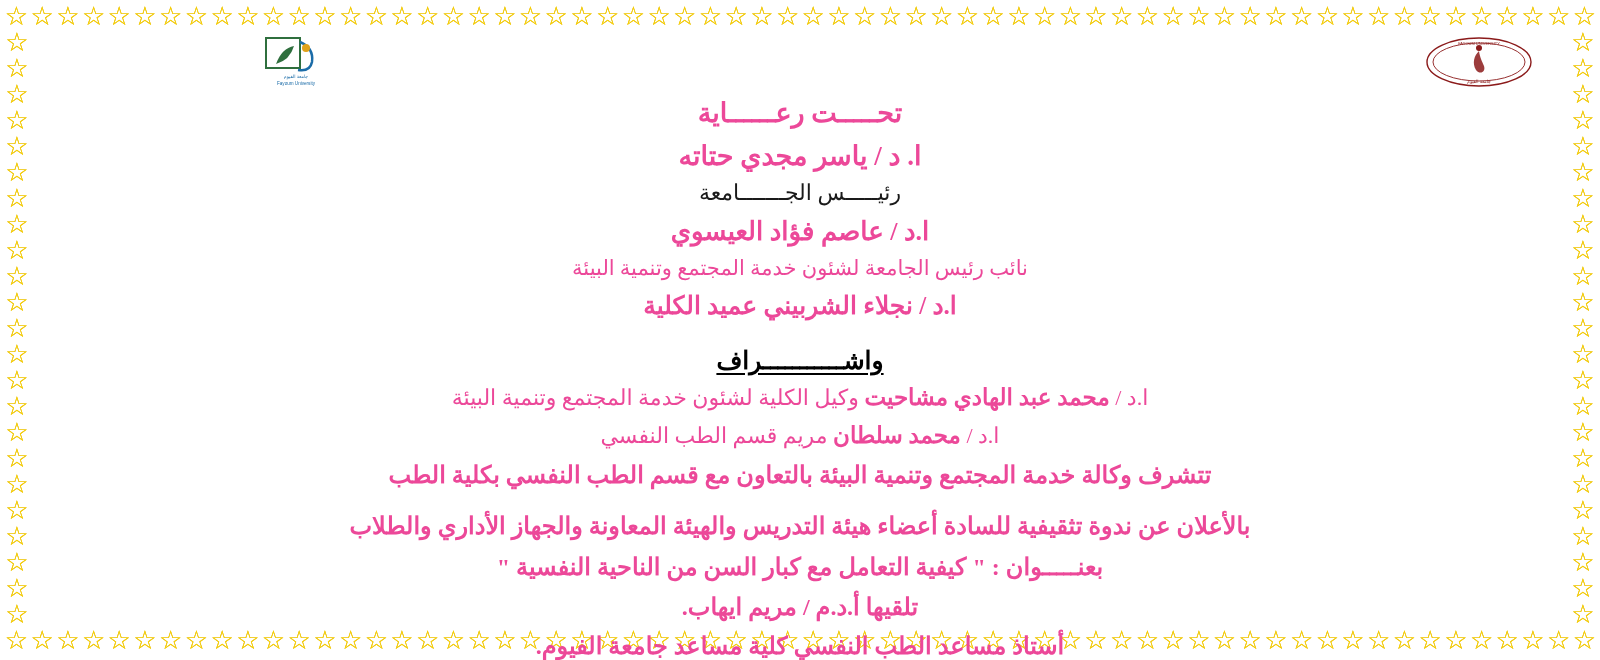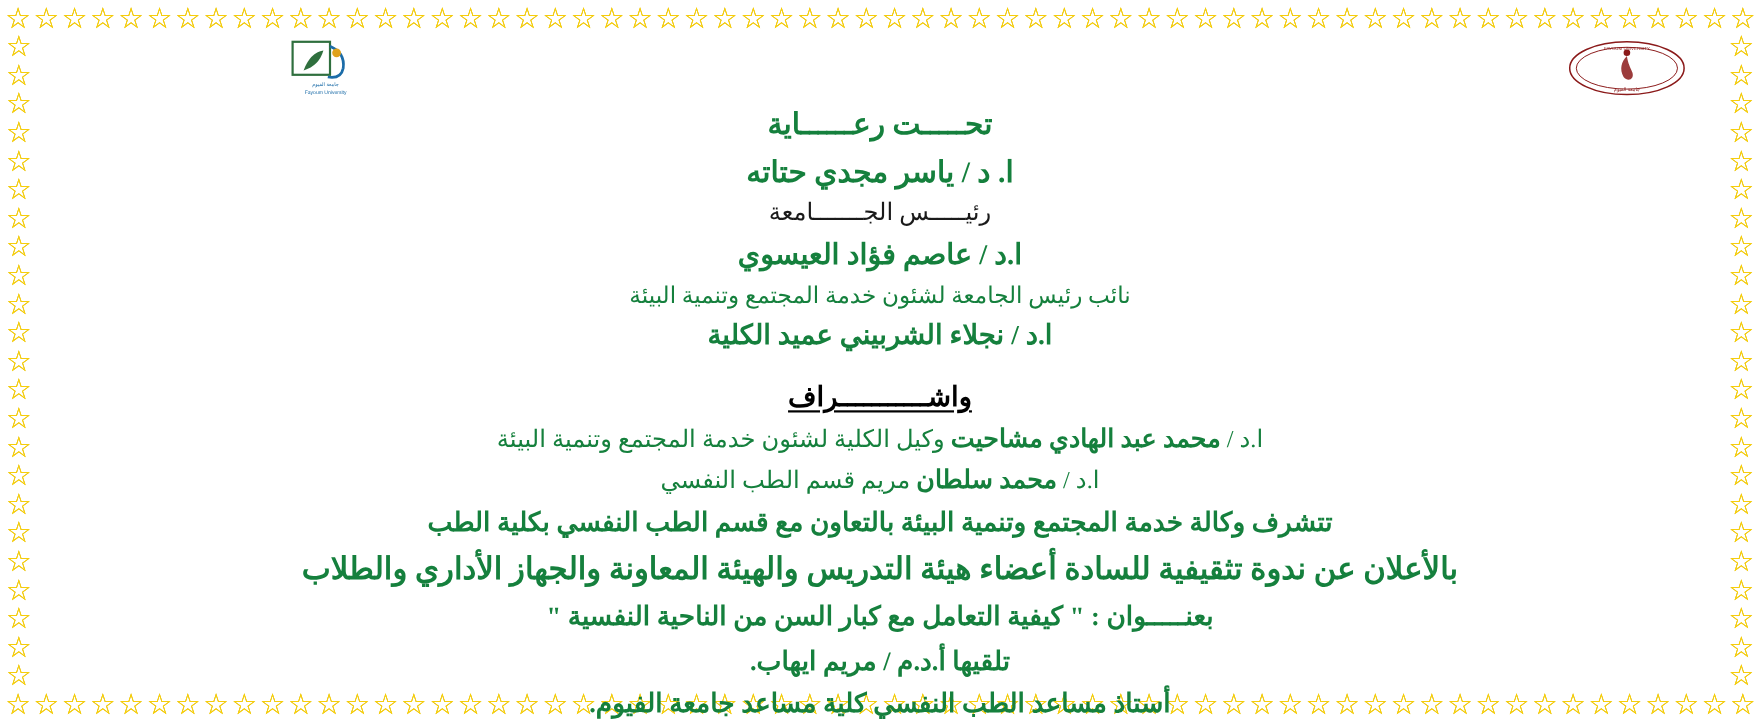--- a/index.html
+++ b/index.html
@@ -87,21 +87,21 @@
   .logo-right {
     position: absolute;
     left: 220px;
     top: 2px;
     width: 80px;
     height: 56px;
   }
 
   .line {
     line-height: 1.28;
-    color: #15803d;
+    color: #ec4899;
     white-space: nowrap;
   }
 
   .t-head {
     font-size: 27px;
     font-weight: bold;
     letter-spacing: 1px;
     margin-top: 2px;
   }
   .t-name {
@@ -145,23 +145,23 @@
     font-size: 22px;
     margin-top: 8px;
   }
   .t-mix b { font-size: 23px; }
   .t-body {
     font-size: 24px;
     font-weight: bold;
     margin-top: 10px;
   }
   .t-body2 {
-    font-size: 28px;
-    font-weight: bold;
-    margin-top: 8px;
+    font-size: 24px;
+    font-weight: bold;
+    margin-top: 20px;
     text-align: center;
   }
   .t-title {
     font-size: 24px;
     font-weight: bold;
     margin-top: 10px;
   }
   .t-speaker {
     font-size: 24px;
     font-weight: bold;

